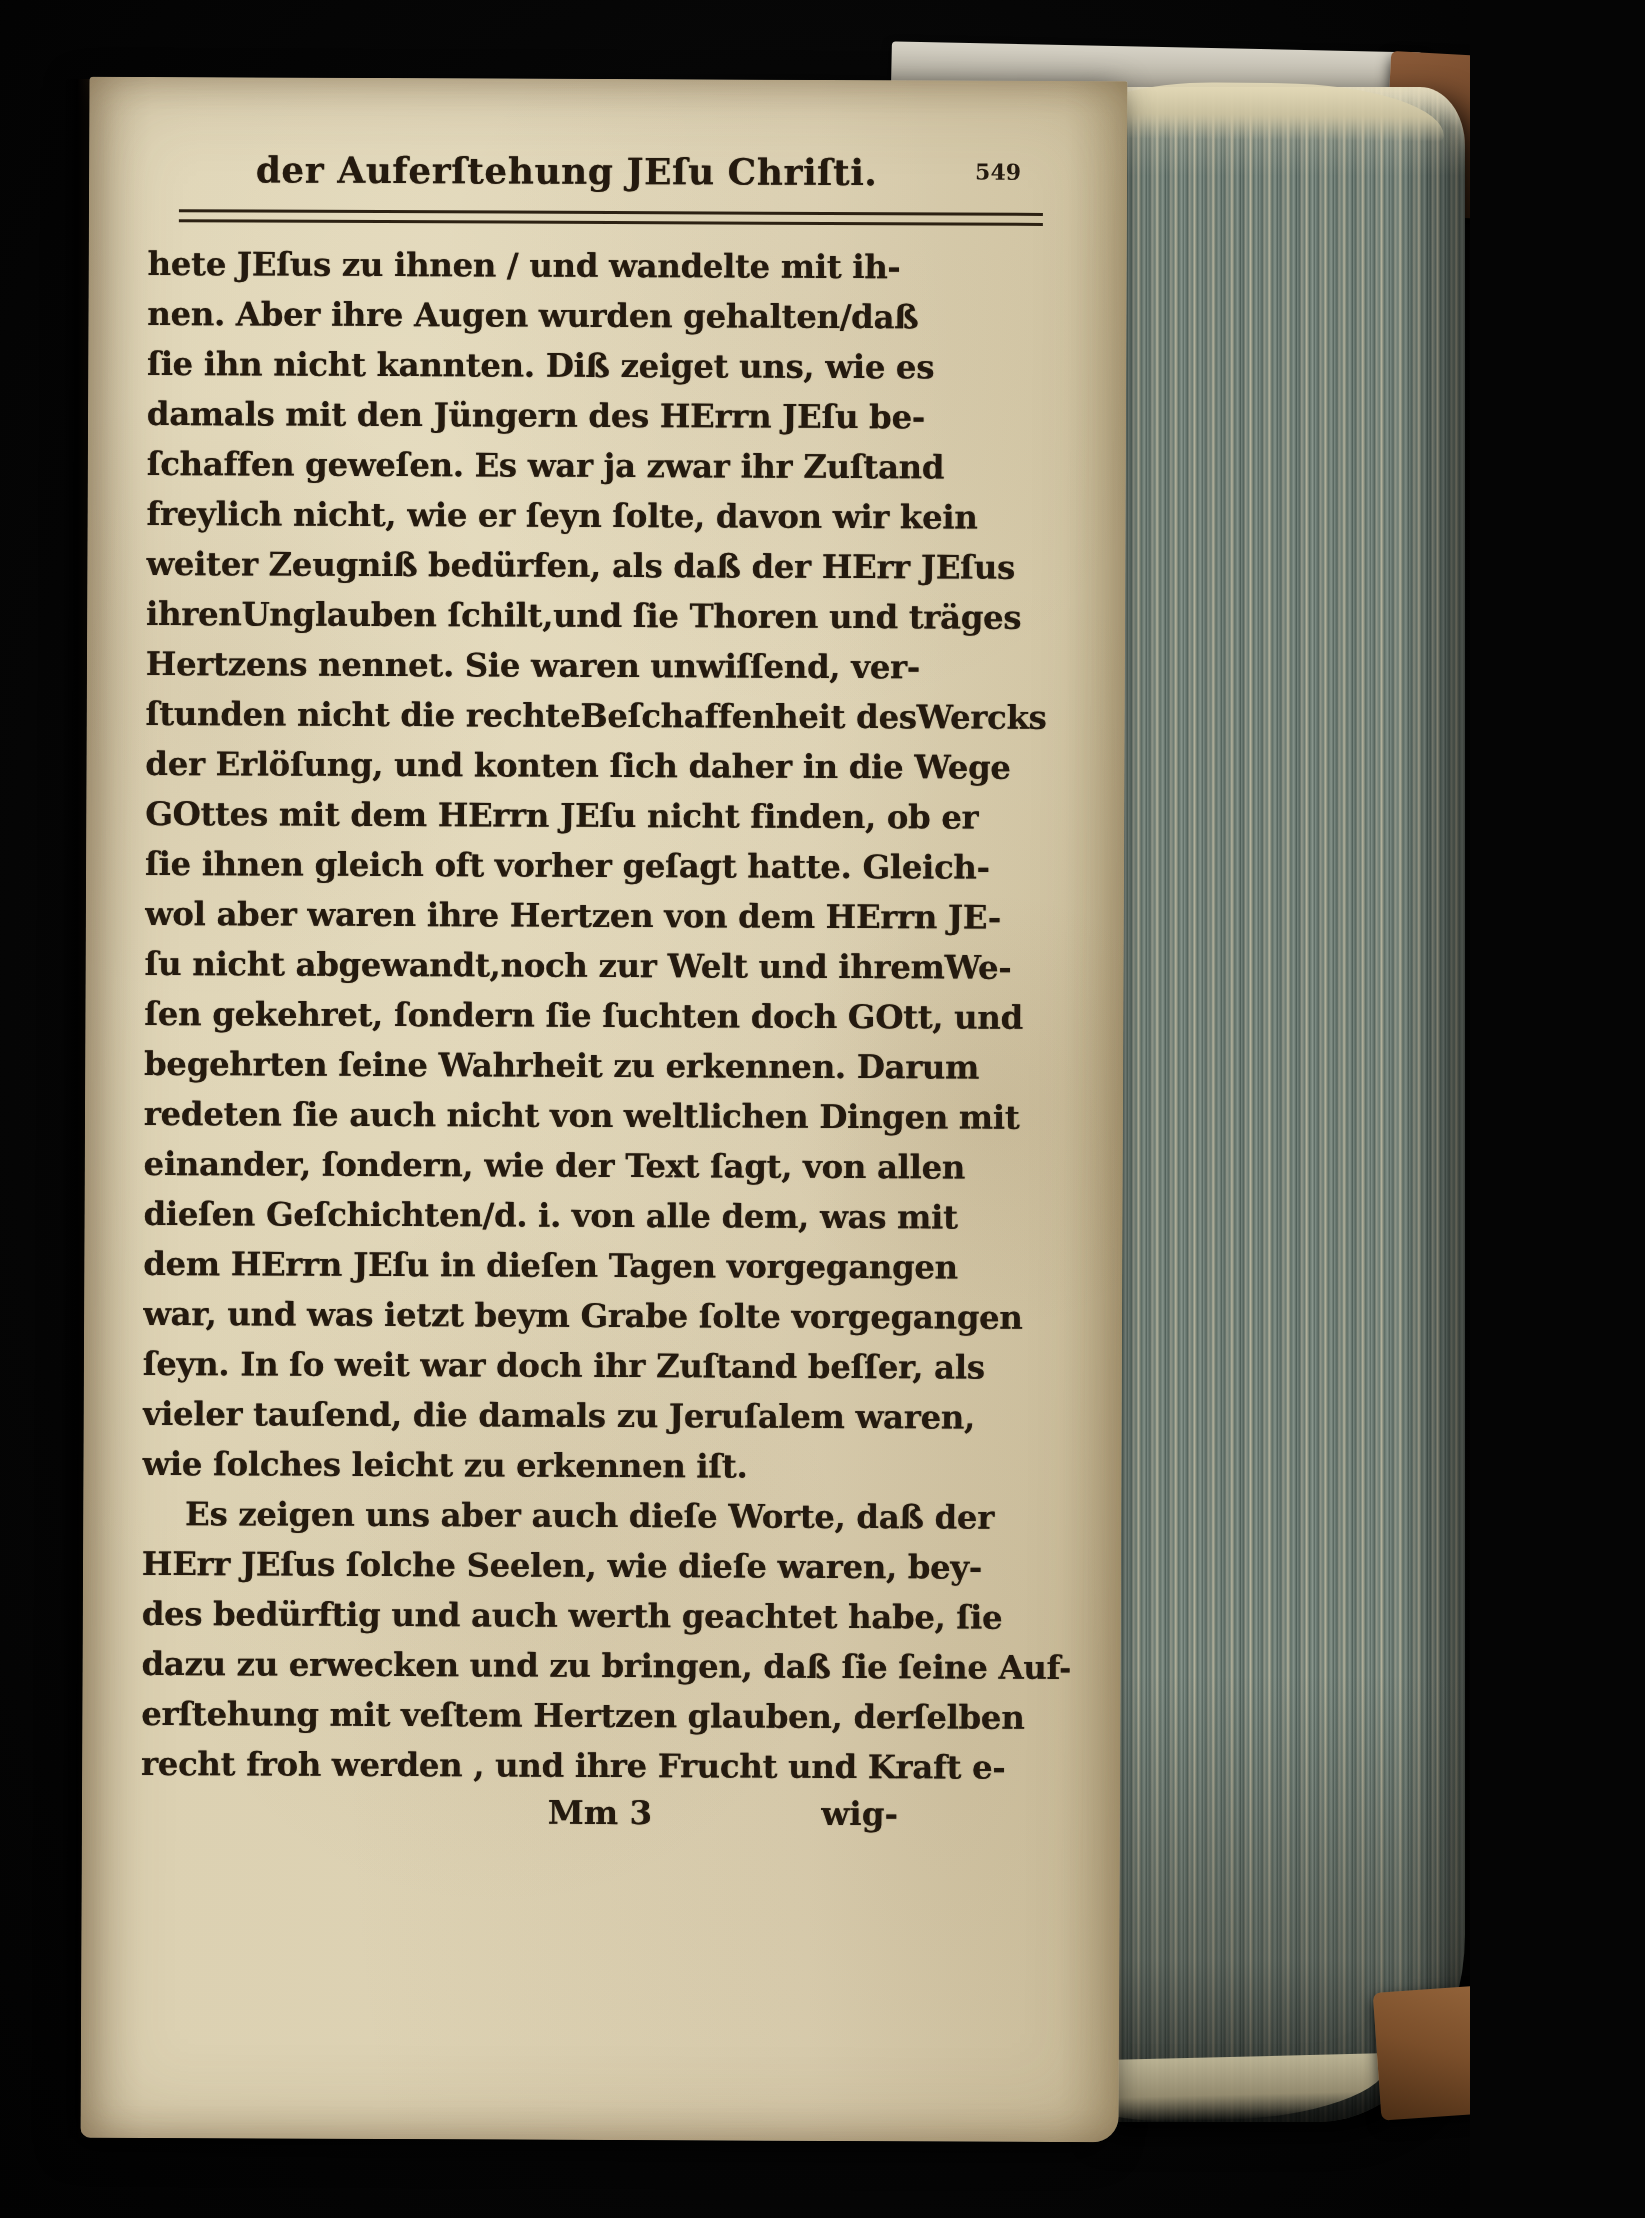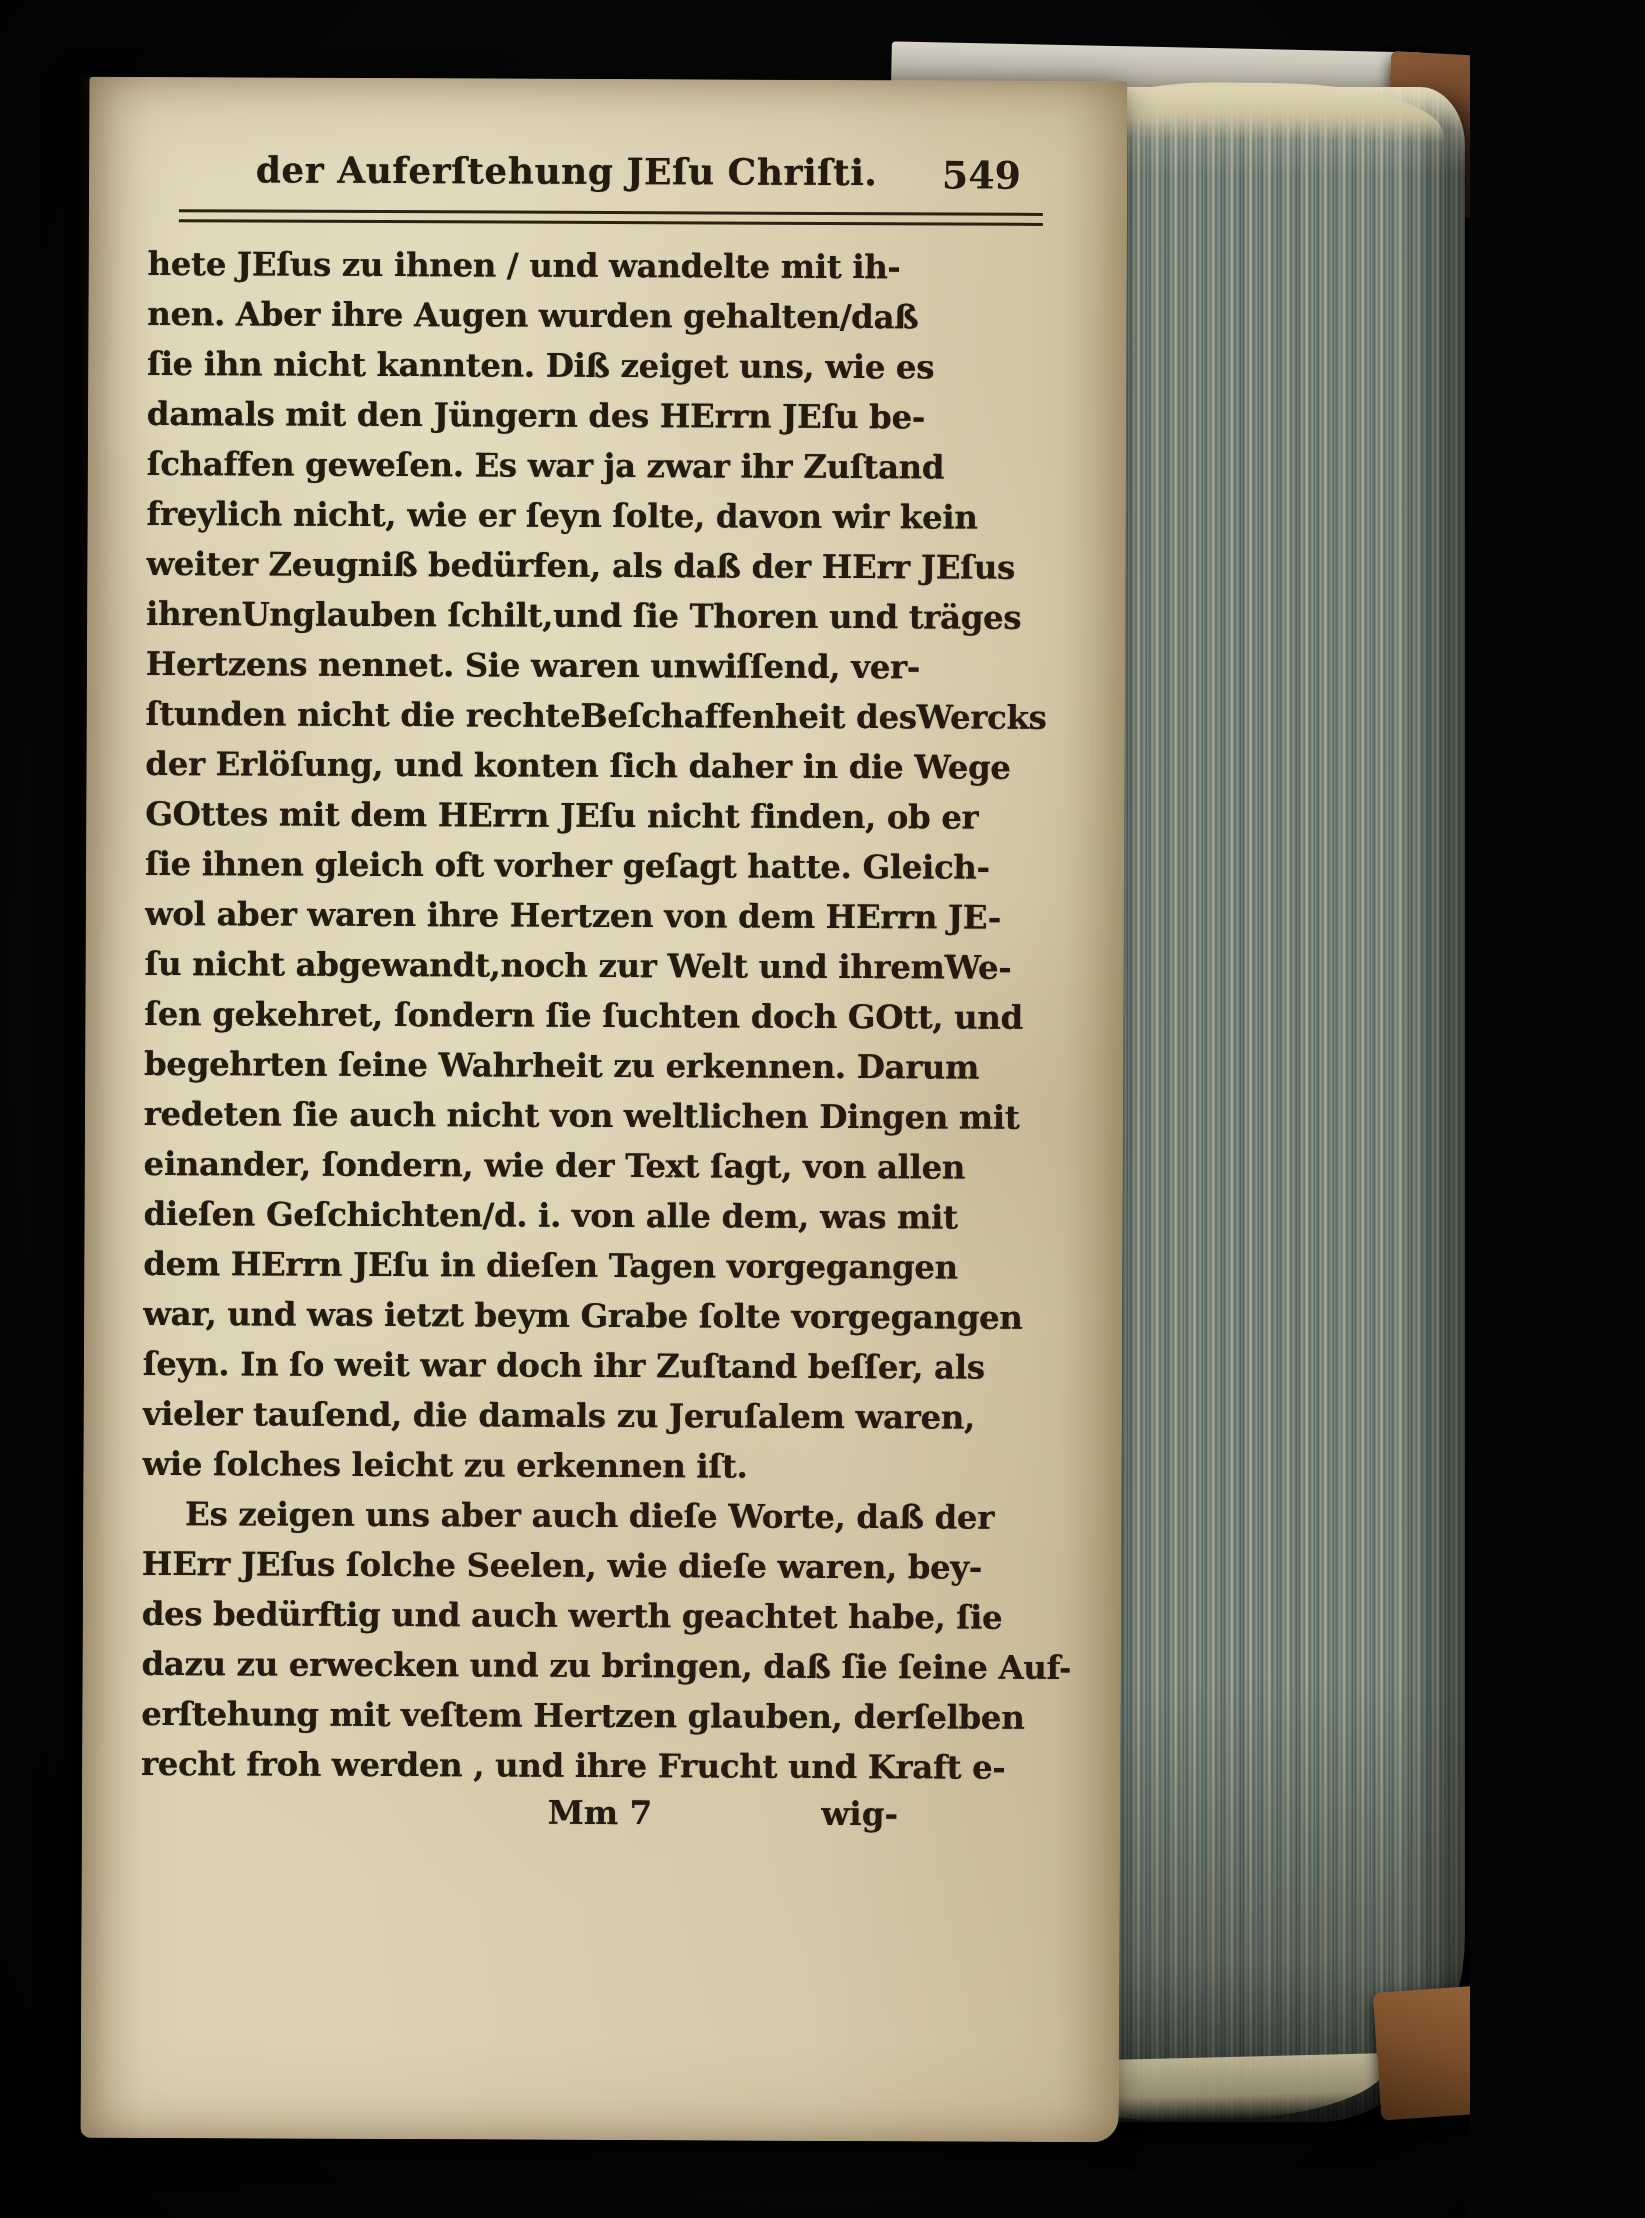--- a/index.html
+++ b/index.html
@@ -122,22 +122,22 @@
   .page-title {
     text-align: center;
     font-size: 36px;
     font-weight: 700;
     letter-spacing: 0.5px;
     padding-right: 89px;
     text-shadow: 0 0 1px rgba(45,30,12,.7);
   }
   .page-number {
     position: absolute;
-    right: 57px; top: 1px;
-    font-size: 38px;
+    right: 57px; top: 7px;
+    font-size: 22px;
     font-weight: 700;
     margin-left: 14px;
   }
   .header-rule {
     margin: 5.9px 35px 0 35px;
     height: 6.9px;
     border-top: 3.9px solid #2c2113;
     border-bottom: 3px solid #2c2113;
   }
 
@@ -253,21 +253,21 @@
           <div class="line">wie ſolches leicht zu erkennen iſt.</div>
           <div class="line indent">Es zeigen uns aber auch dieſe Worte, daß der</div>
           <div class="line">HErr JEſus ſolche Seelen, wie dieſe waren, bey-</div>
           <div class="line">des bedürftig und auch werth geachtet habe,  ſie</div>
           <div class="line">dazu zu erwecken und zu bringen, daß ſie ſeine Auf-</div>
           <div class="line">erſtehung mit veſtem Hertzen glauben, derſelben</div>
           <div class="line">recht froh werden , und ihre Frucht und Kraft e-</div>
         </div>
 
       <div class="page-footer">
-        <span class="signature-mark">Mm 7</span>
+        <span class="signature-mark">Mm 3</span>
         <span class="catchword">wig-</span>
       </div>
 
     </div>
   </div>
 
 </div>
 
 
 </body></html>

